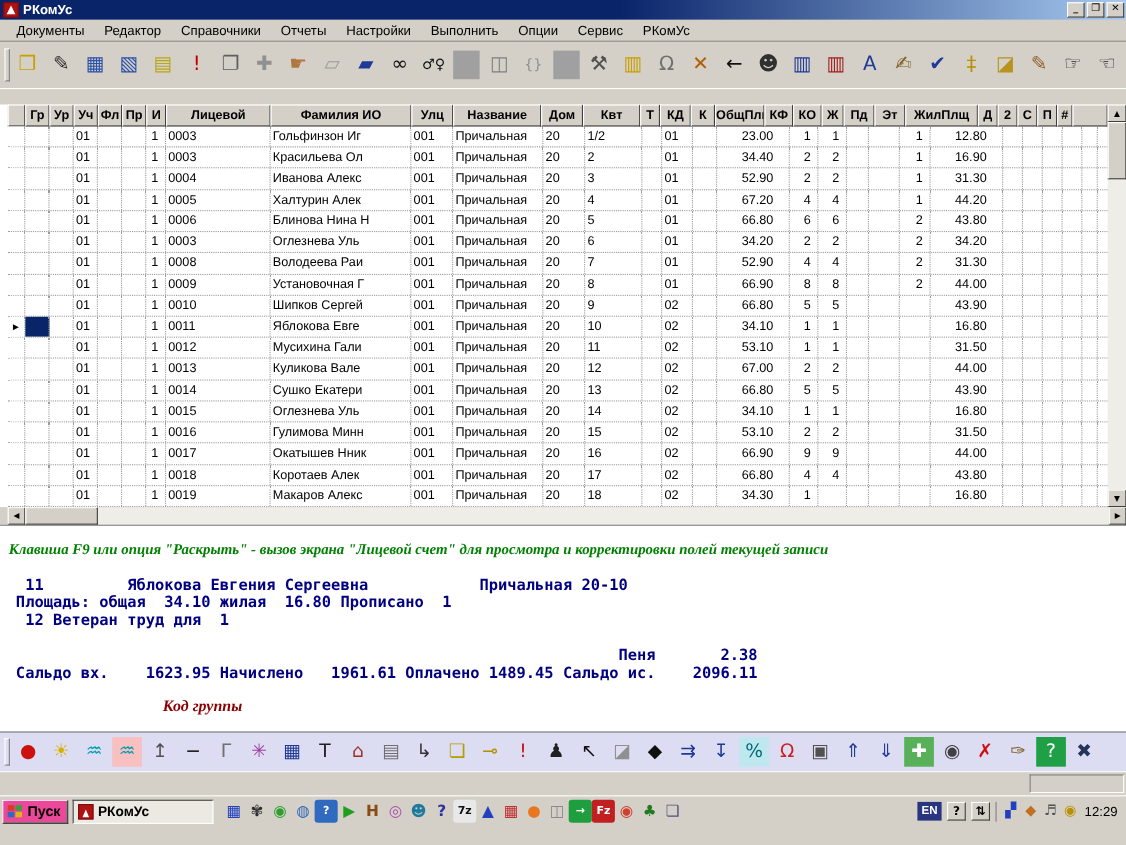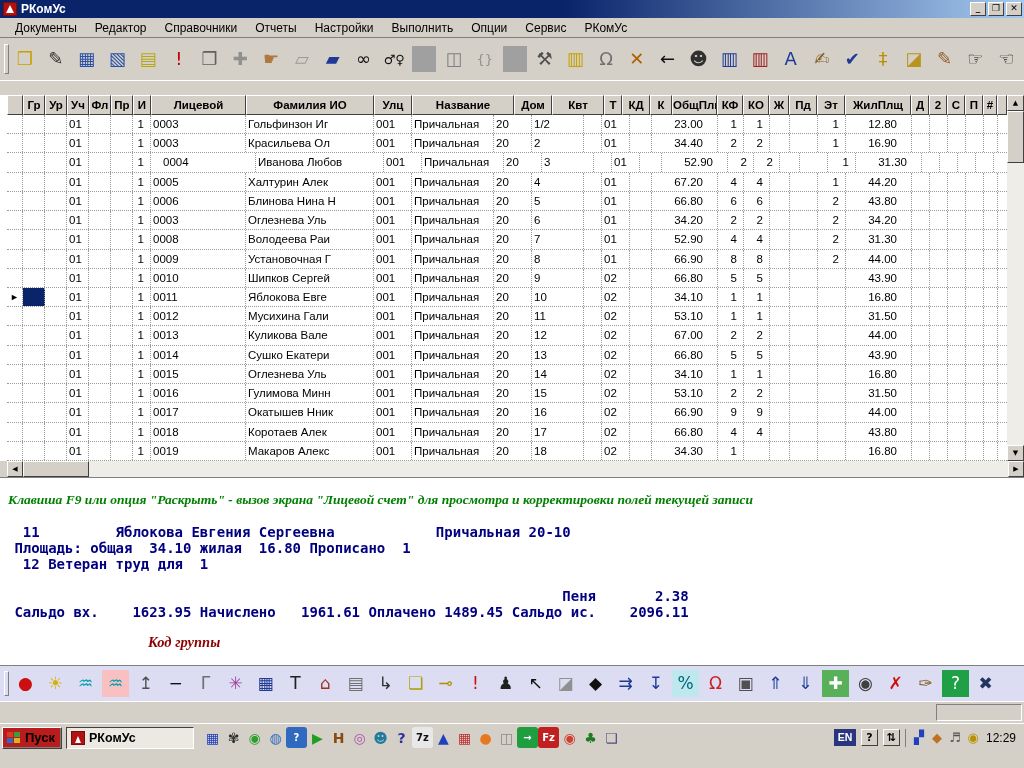--- a/index.html
+++ b/index.html
@@ -80,21 +80,21 @@
   .toolbar-bottom::before { content:""; position:absolute; left:4px; top:5px; bottom:5px; width:3px;
     border:1px solid; border-color:#ffffff #808080 #808080 #ffffff; }
   .tool2 { width:27px; height:27px; margin-right:3px; display:flex; align-items:center; justify-content:center;
     font-size:17px; font-family:"DejaVu Sans", sans-serif; line-height:1; }
 
   .status-strip { height:22px; background:#d4d0c8; border-top:1px solid #ffffff; display:flex; justify-content:flex-end; }
   .status-cell { width:86px; margin:2px 2px 2px 0; border:1px solid; border-color:#808080 #ffffff #ffffff #808080; }
 
   
   .taskbar { height:28px; background:#d4d0c8; border-top:1px solid #ffffff; display:flex; align-items:center; padding:0 2px; }
-  .start-btn { height:22px; display:flex; align-items:center; padding:0 6px 0 4px; background:#b91c1c;
+  .start-btn { height:22px; display:flex; align-items:center; padding:0 6px 0 4px; background:#ec4899;
     border:1px solid; border-color:#ffffff #404040 #404040 #ffffff; box-shadow:inset -1px -1px 0 #808080; margin-right:4px; }
   .flag { width:14px; height:12px; display:grid; grid-template-columns:6px 6px; grid-template-rows:5px 5px; gap:1px; margin-right:4px; }
   .flag i { display:block; }
   .start-label { font-weight:bold; font-size:13px; }
   .task-btn { height:22px; width:128px; display:flex; align-items:center; padding:0 4px; background:#ece9e2;
     border:1px solid; border-color:#404040 #ffffff #ffffff #404040; margin-right:8px; }
   .task-icon { width:14px; height:14px; background:#b01212; border:1px solid #7a0c0c; display:flex;
     align-items:flex-end; justify-content:center; margin-right:4px; }
   .task-icon .sail { border-left-width:3px; border-right-width:3px; border-bottom-width:7px; margin-bottom:1px; }
   .task-label { font-weight:bold; font-size:12.5px; }
@@ -184,21 +184,21 @@
             <div class="hc" style="width: 16px;"></div>
             <div class="hc" style="width: 22px;">Гр</div>
             <div class="hc" style="width: 22px;">Ур</div>
             <div class="hc" style="width: 22px;">Уч</div>
             <div class="hc" style="width: 22px;">Фл</div>
             <div class="hc" style="width: 22px;">Пр</div>
             <div class="hc" style="width: 18px;">И</div>
             <div class="hc" style="width: 95px;">Лицевой</div>
             <div class="hc" style="width: 128px;">Фамилия ИО</div>
             <div class="hc" style="width: 38px;">Улц</div>
-            <div class="hc" style="width: 102px;">Название</div>
+            <div class="hc" style="width: 80px;">Название</div>
             <div class="hc" style="width: 38px;">Дом</div>
             <div class="hc" style="width: 52px;">Квт</div>
             <div class="hc" style="width: 18px;">Т</div>
             <div class="hc" style="width: 28px;">КД</div>
             <div class="hc" style="width: 22px;">К</div>
             <div class="hc" style="width: 45px;">ОбщПлщ</div>
             <div class="hc" style="width: 26px;">КФ</div>
             <div class="hc" style="width: 26px;">КО</div>
             <div class="hc" style="width: 20px;">Ж</div>
             <div class="hc" style="width: 28px;">Пд</div>
@@ -275,22 +275,22 @@
               <div class="gc rowfill" style="border-right: none;"></div>
             </div>
             <div class="grow">
               <div class="gc gutter" style="width: 16px;"></div>
               <div class="gc" style="width: 22px;"></div>
               <div class="gc" style="width: 22px;"></div>
               <div class="gc" style="width: 22px;">01</div>
               <div class="gc" style="width: 22px;"></div>
               <div class="gc" style="width: 22px;"></div>
               <div class="gc r" style="width: 18px; padding-right: 6px;">1</div>
-              <div class="gc" style="width: 95px; margin-left: 10px;">0004</div>
-              <div class="gc" style="width: 128px;">Иванова Любов</div>
+              <div class="gc" style="width: 95px;">0004</div>
+              <div class="gc" style="width: 128px;">Иванова Алекс</div>
               <div class="gc" style="width: 38px;">001</div>
               <div class="gc" style="width: 82px;">Причальная</div>
               <div class="gc" style="width: 38px;">20</div>
               <div class="gc" style="width: 52px;">3</div>
               <div class="gc" style="width: 18px;"></div>
               <div class="gc" style="width: 28px;">01</div>
               <div class="gc" style="width: 22px;"></div>
               <div class="gc r" style="width: 66px; padding-right: 14px;">52.90</div>
               <div class="gc r" style="width: 26px; padding-right: 6px;">2</div>
               <div class="gc r" style="width: 26px; padding-right: 6px;">2</div>

